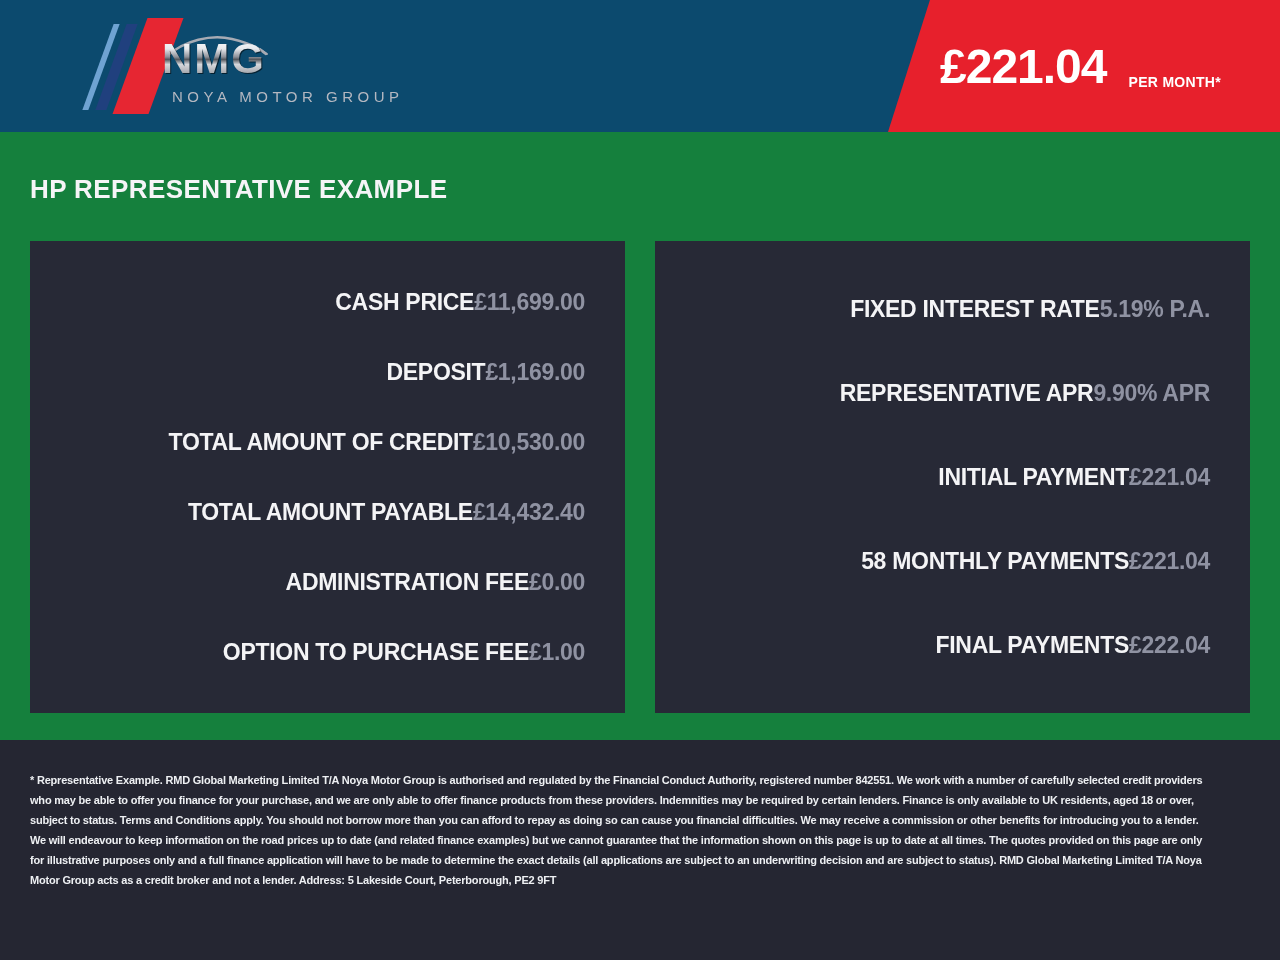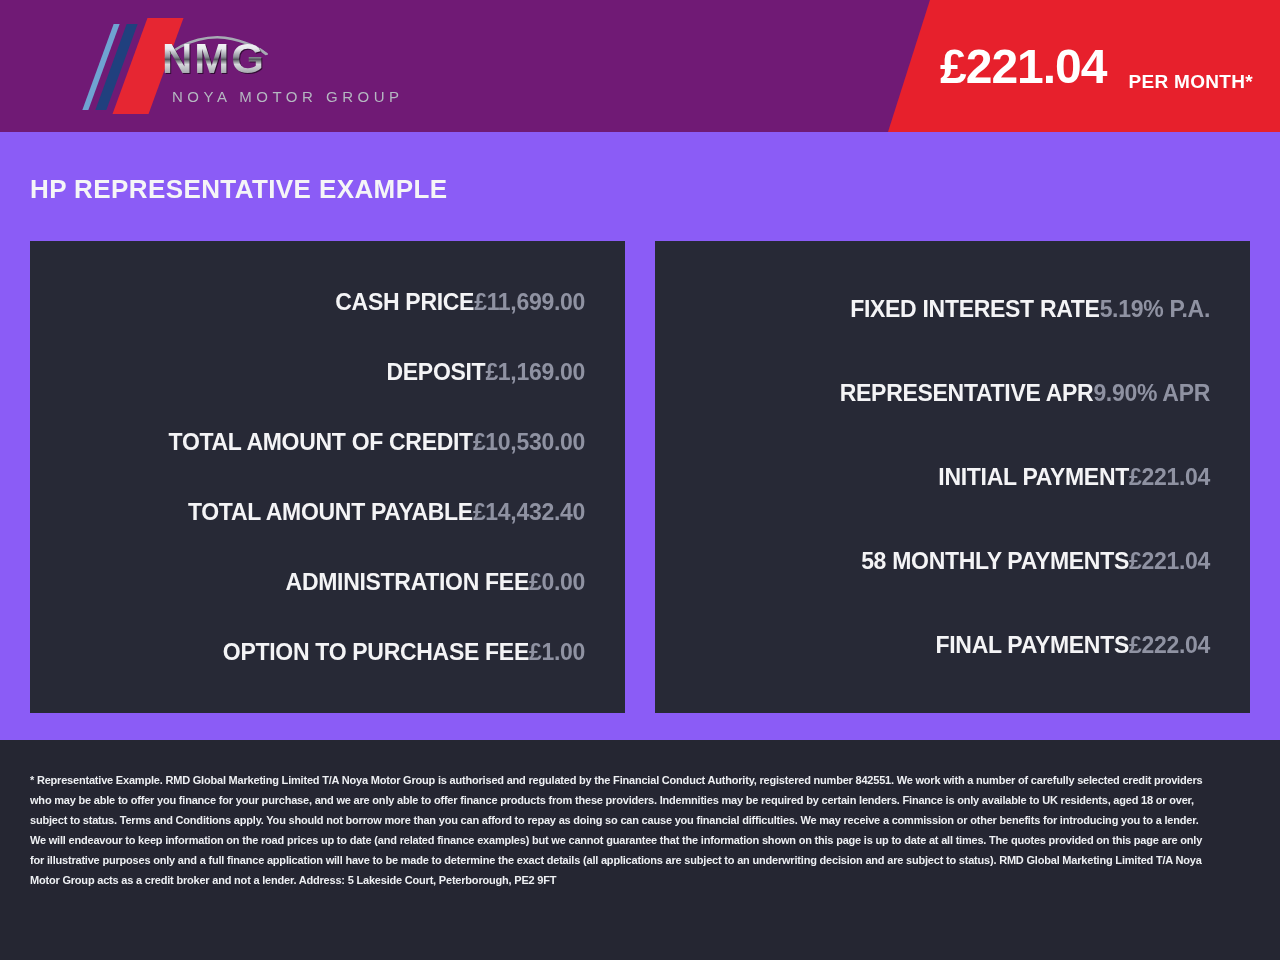--- a/index.html
+++ b/index.html
@@ -3,21 +3,21 @@
 <meta charset="utf-8">
 <style>
   html,body { margin:0; padding:0; background:#14151c; }
   .page {
     position:relative; width:1280px; height:960px; overflow:hidden;
     font-family:"Liberation Sans", sans-serif;
     background:#1c1d26;
   }
 
   
-  .header { position:relative; height:132px; background:#701a75; }
+  .header { position:relative; height:132px; background:#0c4a6e; }
 
   .logo { position:absolute; left:80px; top:12px; width:300px; height:104px; }
   .stripe { position:absolute; transform:skewX(-20deg); }
   .stripe-lightblue { left:18px; top:12px; width:6px;  height:86px; background:#6fa3d2; }
   .stripe-navy      { left:31px; top:12px; width:11px; height:86px; background:#20407e; }
   .stripe-red       { left:50px; top:6px;  width:36px; height:96px; background:#e62632; }
   .car-swoosh { position:absolute; left:84px; top:22px; }
   .logo-abbr {
     position:absolute; left:82px; top:26px;
     font-size:42px; font-weight:bold; letter-spacing:2px; line-height:1;
@@ -31,24 +31,24 @@
   }
 
   .price-banner {
     position:absolute; right:0; top:0; width:392px; height:132px;
     background:var(--brand-red,#e7202c);
     clip-path:polygon(10.7% 0, 100% 0, 100% 100%, 0 100%);
     display:flex; align-items:center; padding-left:52px; box-sizing:border-box;
     color:#ffffff;
   }
   .price-amount { font-size:48px; font-weight:bold; letter-spacing:-1px; }
-  .price-suffix { font-size:19px; font-weight:bold; margin-left:22px; margin-top:32px; letter-spacing:0.3px; }
+  .price-suffix { font-size:14px; font-weight:bold; margin-left:22px; margin-top:32px; letter-spacing:0.3px; }
 
   
-  .main { height:608px; padding:0 30px; box-sizing:border-box; background:#8b5cf6; }
+  .main { height:608px; padding:0 30px; box-sizing:border-box; background:#15803d; }
   .page-title {
     margin:0; padding-top:42px;
     font-size:26px; font-weight:bold; color:#f5f5f7; letter-spacing:0.4px;
   }
   .panels { display:flex; gap:30px; margin-top:36px; }
   .panel {
     flex:1; height:472px; background:#272936;
     padding:26px 40px; box-sizing:border-box;
     display:flex; flex-direction:column;
   }

